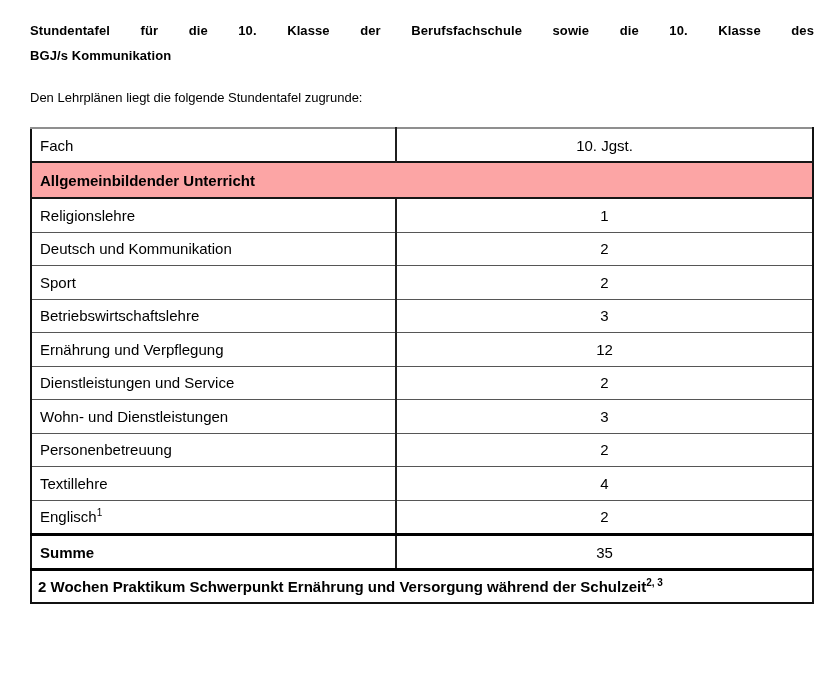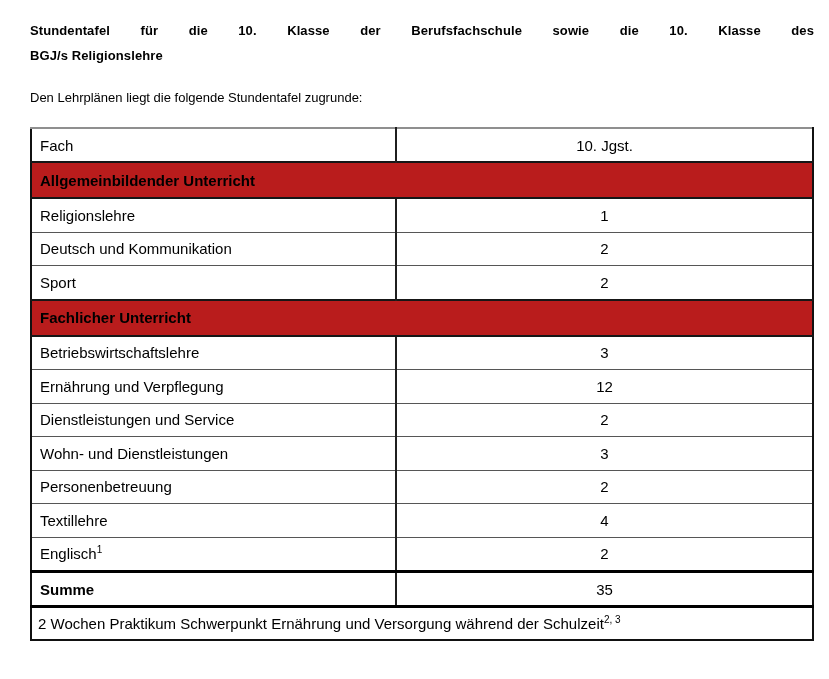--- a/index.html
+++ b/index.html
@@ -55,51 +55,52 @@
   }
   .col2 { text-align: center; padding: 0; }
   .header-row td { height: 32px; border-radius: 13px; }
   .subject-row td {
     height: 32.5px;
     border-top: 1px solid #565656;
     border-bottom: 1px solid #565656;
   }
   .section-row td {
     height: 32px;
-    background: #b91c1c;
+    background: #fca5a5;
     font-weight: bold;
     padding-left: 8px;
     border-top: 2px solid #161616;
     border-bottom: 2px solid #161616;
   }
   .summary-row td {
     height: 32px;
     border-top: 3px solid #000000;
     border-bottom: 3px solid #000000;
   }
   .summary-row .col1 { font-weight: bold; }
   .footnote-row td {
     height: 29px;
     padding-left: 6px;
     border: none;
+    font-weight: bold;
   }
   sup {
     font-size: 10px;
     line-height: 0;
     vertical-align: super;
   }
 </style>
 </head>
 <body>
 
 <div class="page">
 
   <div class="doc-title">
     <div class="title-line justify">Stundentafel für die 10. Klasse der Berufsfachschule sowie die 10. Klasse des</div>
-    <div class="title-line">BGJ/s Religionslehre</div>
+    <div class="title-line">BGJ/s Kommunikation</div>
   </div>
 
   <p class="intro">Den Lehrplänen liegt die folgende Stundentafel zugrunde:</p>
 
   <table class="timetable">
     <thead>
       <tr class="header-row">
         <td class="col1">Fach</td>
         <td class="col2">10. Jgst.</td>
       </tr>
@@ -112,23 +113,20 @@
           <td class="col1"><span>Religionslehre</span></td>
           <td class="col2">1</td>
         </tr>
         <tr class="subject-row">
           <td class="col1"><span>Deutsch und Kommunikation</span></td>
           <td class="col2">2</td>
         </tr>
         <tr class="subject-row">
           <td class="col1"><span>Sport</span></td>
           <td class="col2">2</td>
-        </tr>
-        <tr class="section-row">
-          <td colspan="2">Fachlicher Unterricht</td>
         </tr>
         <tr class="subject-row">
           <td class="col1"><span>Betriebswirtschaftslehre</span></td>
           <td class="col2">3</td>
         </tr>
         <tr class="subject-row">
           <td class="col1"><span>Ernährung und Verpflegung</span></td>
           <td class="col2">12</td>
         </tr>
         <tr class="subject-row">

